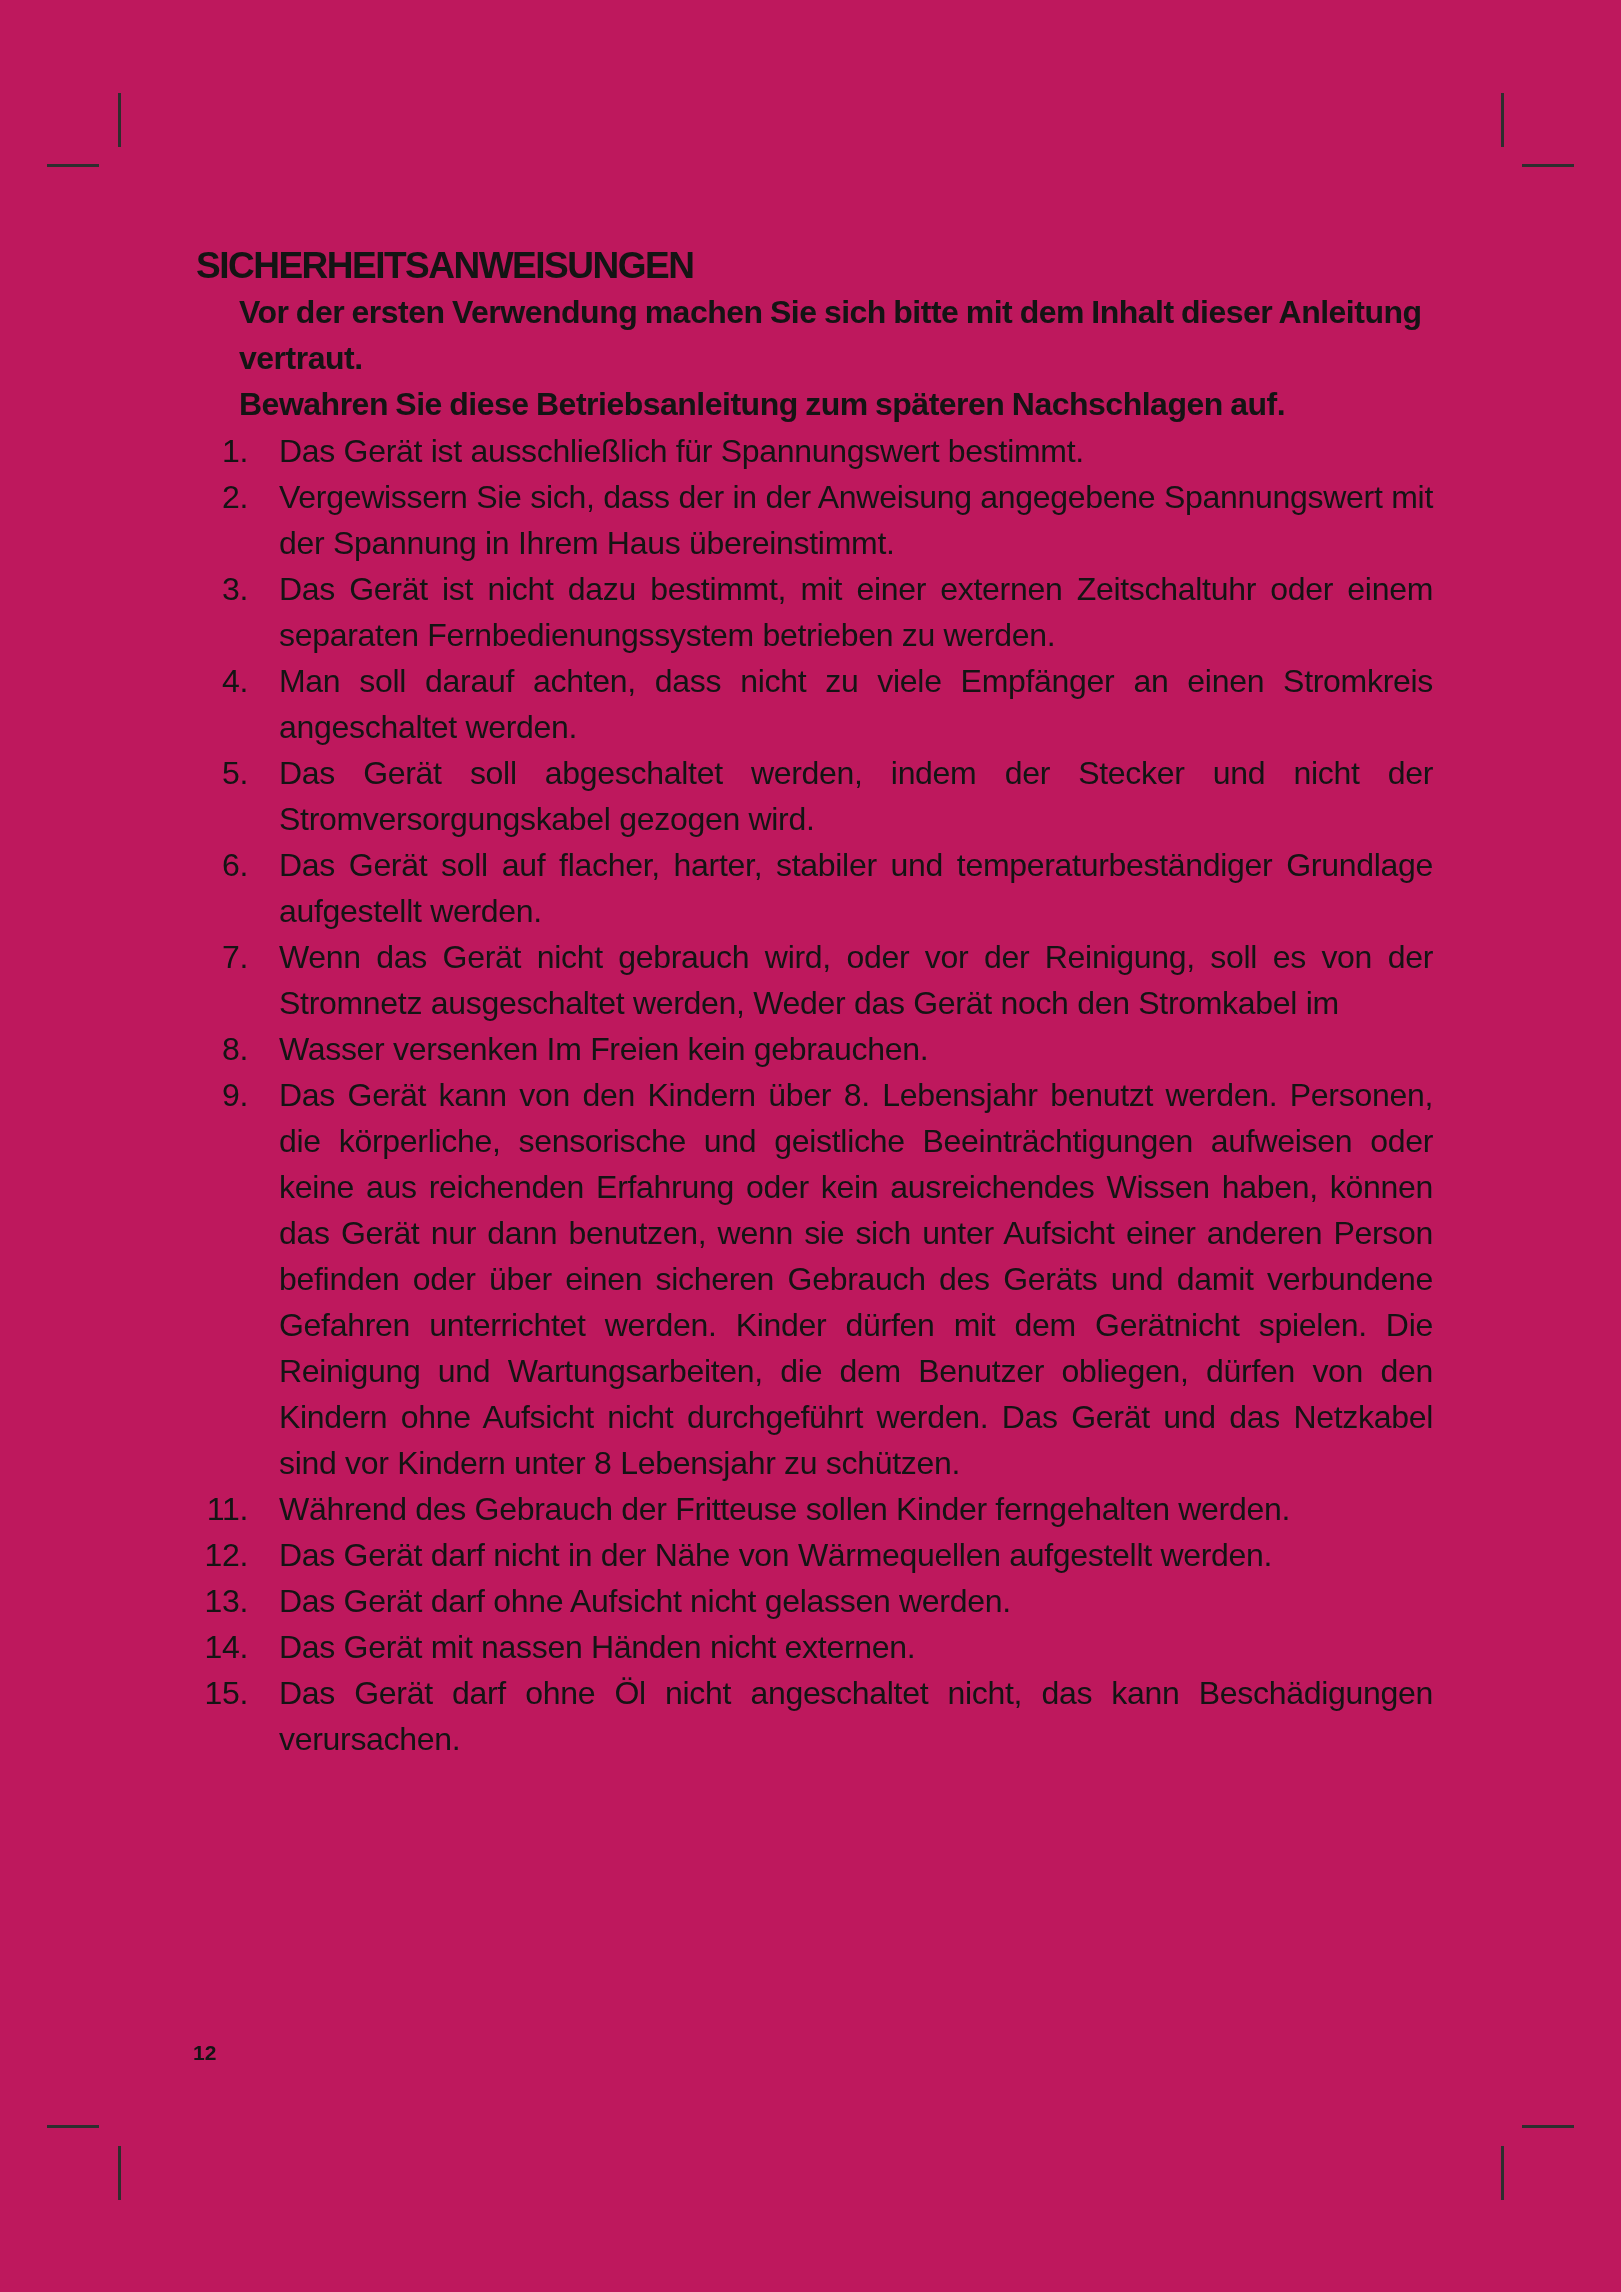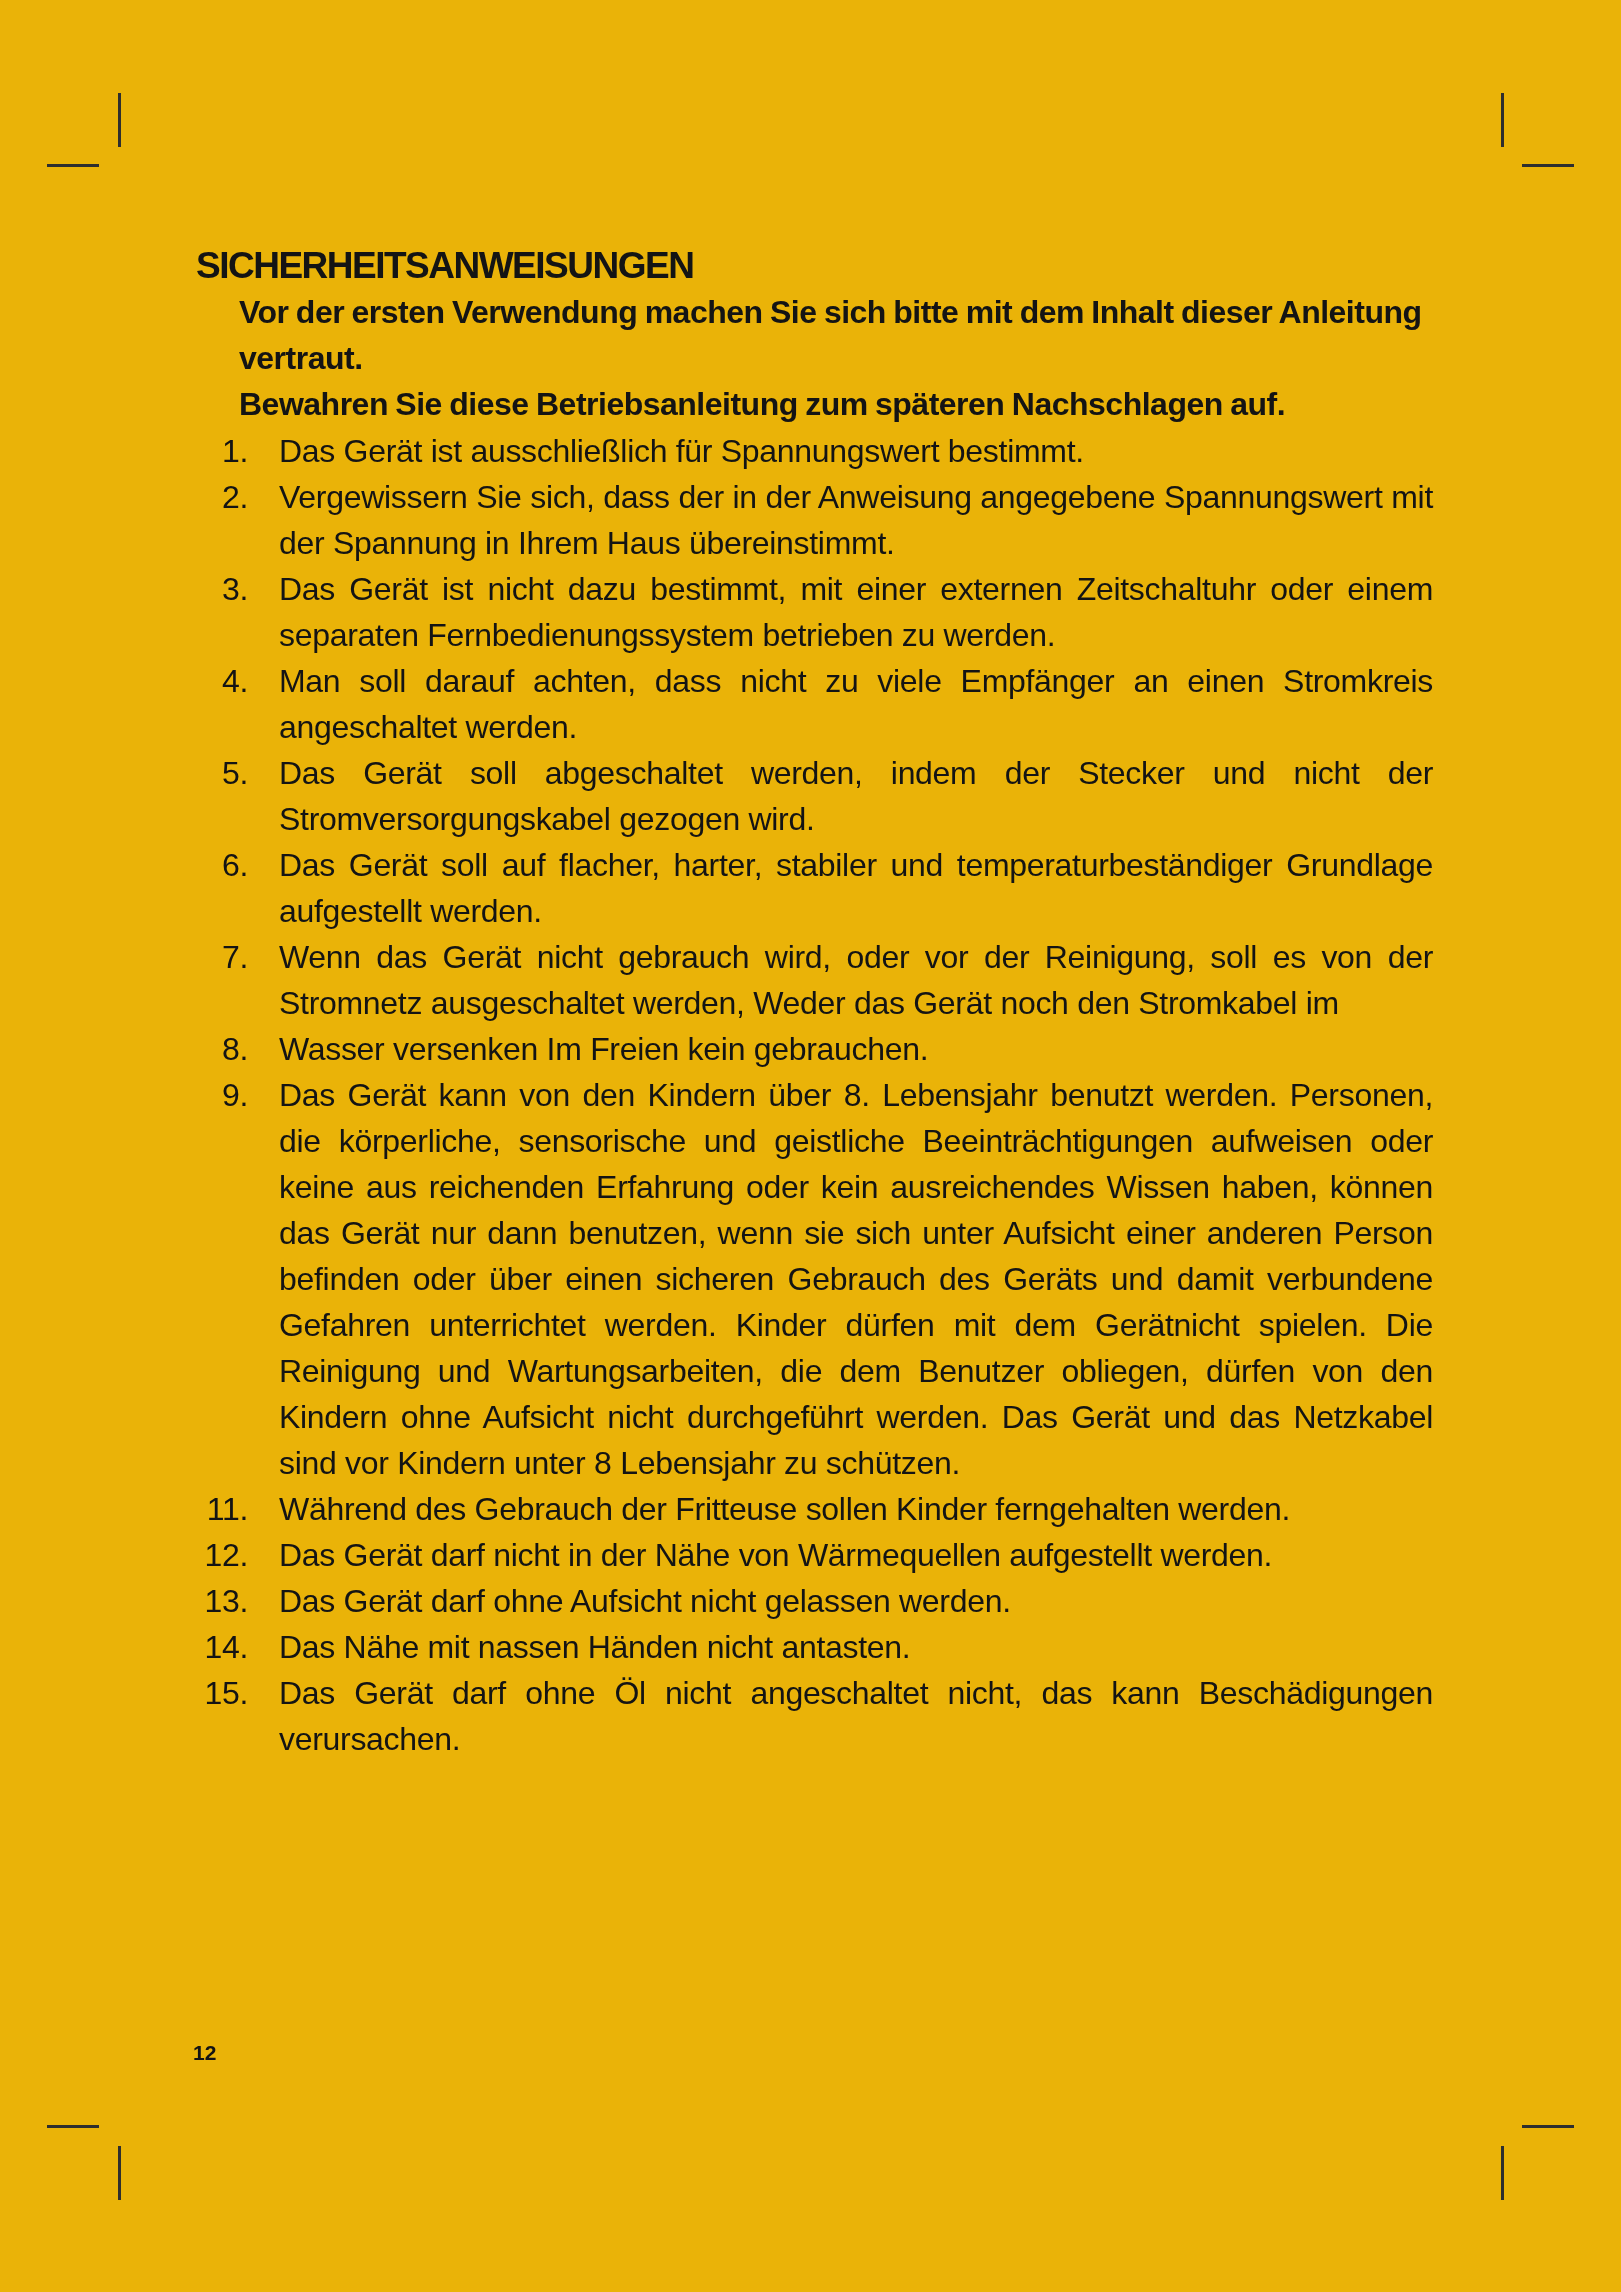--- a/index.html
+++ b/index.html
@@ -6,21 +6,21 @@
   html, body { background: #ffffff; }
   body {
     font-family: "Liberation Sans", "DejaVu Sans", sans-serif;
     color: #141414;
     -webkit-font-smoothing: antialiased;
   }
   .page {
     position: relative;
     width: 1621px;
     height: 2293px;
-    background: #eab308;
+    background: #be185d;
     overflow: hidden;
   }
   
   .crop { position: absolute; background: #2e2e2e; }
   .crop.v { width: 2.9px;  height: 54px; }
   .crop.h { width: 52px; height: 2.9px;  }
   .crop.tl-v { left: 118px;  top: 93px;   }
   .crop.tl-h { left: 47px;   top: 164px;  }
   .crop.tr-v { left: 1501px; top: 93px;   }
   .crop.tr-h { left: 1522px; top: 164px;  }
@@ -148,21 +148,21 @@
         <li>
           <span class="num">12.</span>
           <span class="txt">Das Gerät darf nicht in der Nähe von Wärmequellen aufgestellt werden.</span>
         </li>
         <li>
           <span class="num">13.</span>
           <span class="txt">Das Gerät darf ohne Aufsicht nicht gelassen werden.</span>
         </li>
         <li>
           <span class="num">14.</span>
-          <span class="txt">Das Nähe mit nassen Händen nicht antasten.</span>
+          <span class="txt">Das Gerät mit nassen Händen nicht externen.</span>
         </li>
         <li>
           <span class="num">15.</span>
           <span class="txt">Das Gerät darf ohne Öl nicht angeschaltet nicht, das kann Beschädigungen verursachen.</span>
         </li>
       </ol>
   </div>
 
   <div class="page-number">12</div>
 </div>

